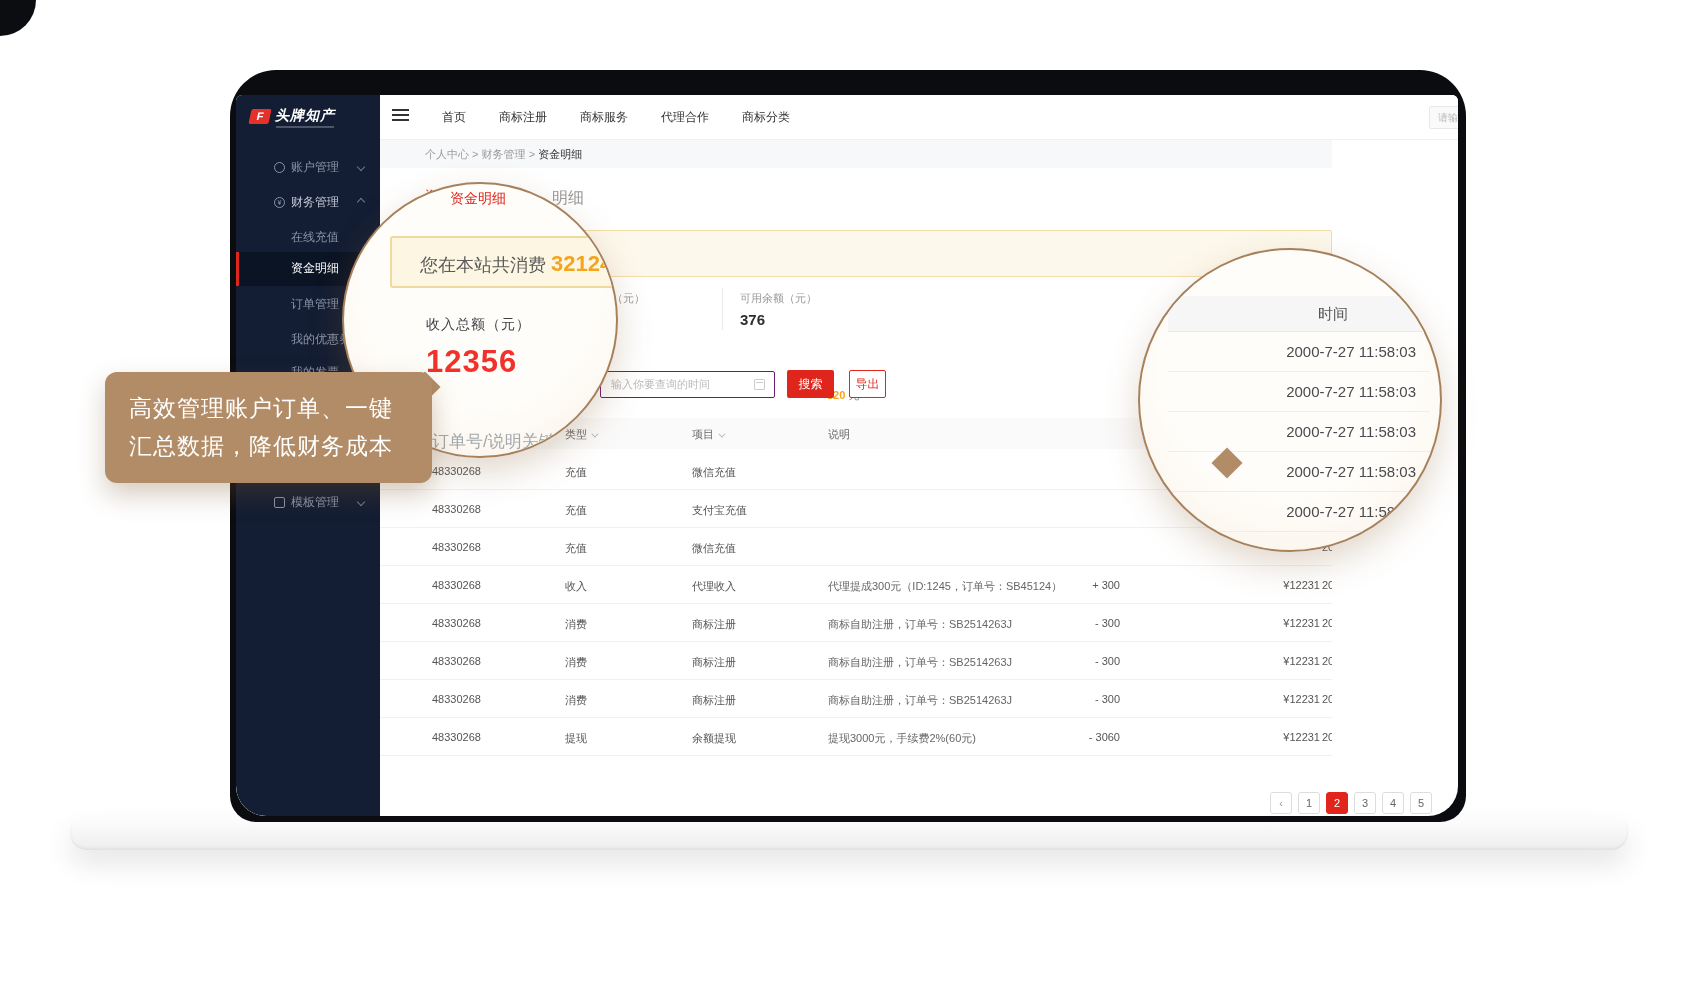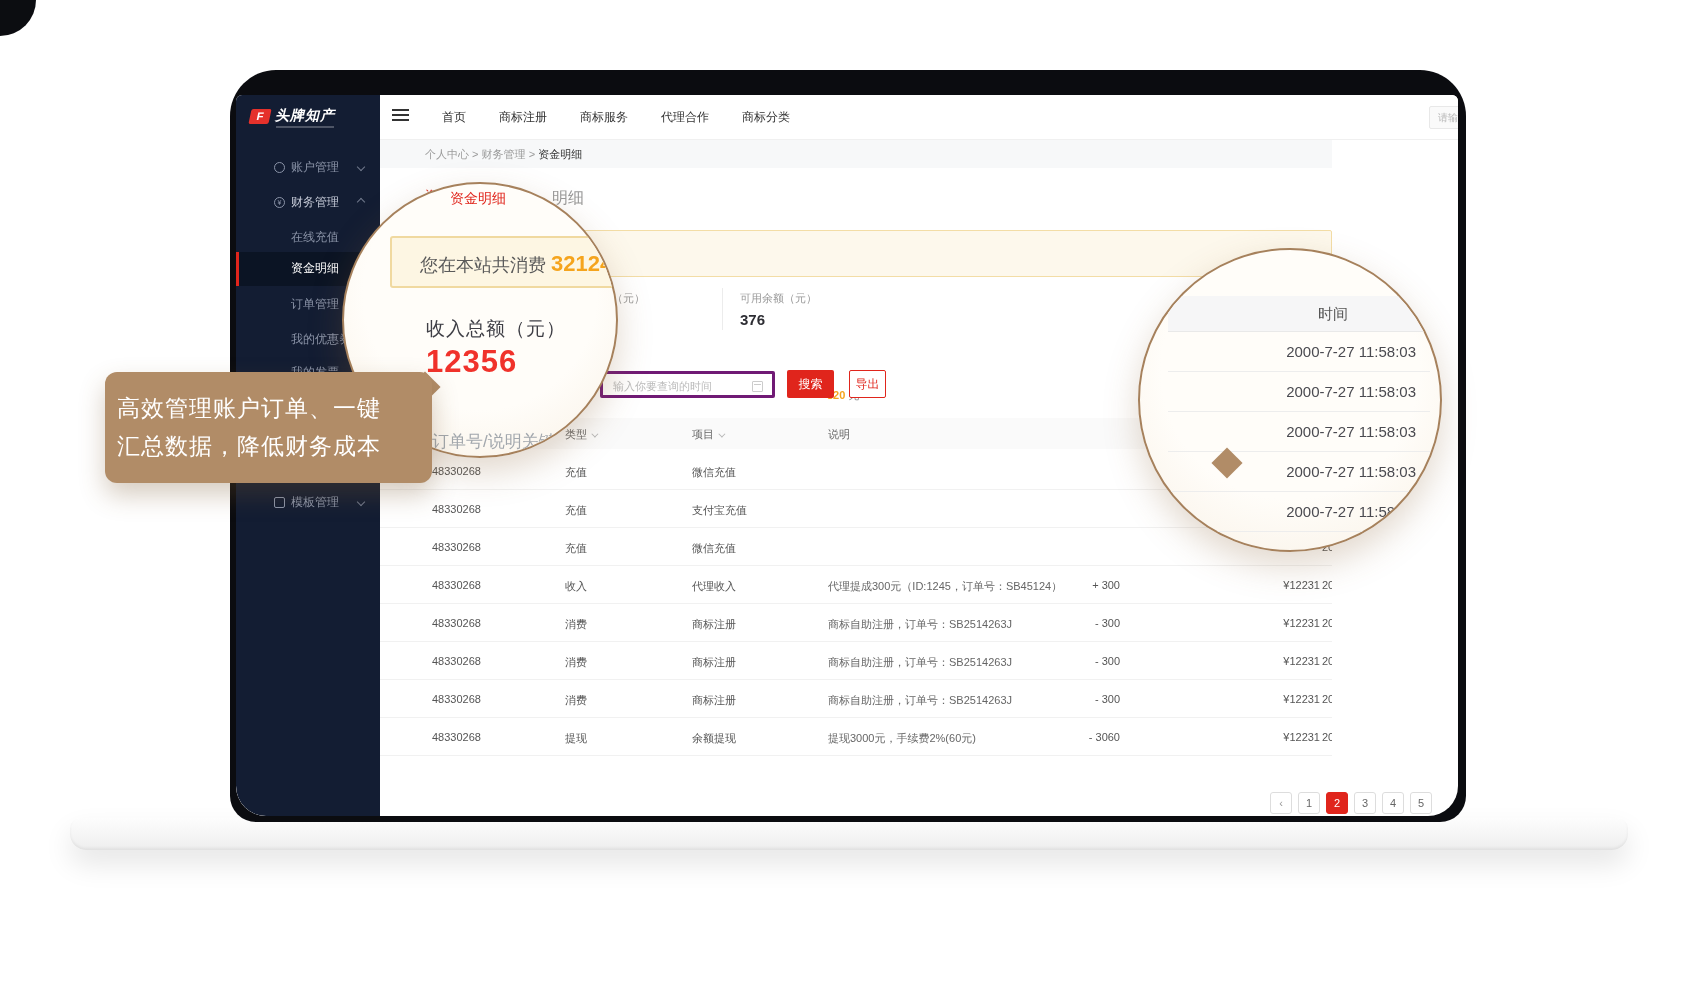--- a/index.html
+++ b/index.html
@@ -53,21 +53,21 @@
 
   .banner { position:absolute; left:189px; top:135px; width:907px; height:47px; background:#fdf8ec; border:1px solid #f3dda6; border-radius:2px; }
   .banner-tail { position:absolute; left:401px; top:157px; font-size:11px; color:#8a8a8a; }
   .banner-tail b { color:#f5a41d; font-weight:bold; }
 
   .stat-mid-label { position:absolute; left:376px; top:196px; font-size:11px; color:#999; }
   .stat-divider { position:absolute; left:486px; top:193px; width:1px; height:42px; background:#ececec; }
   .stat-balance-label { position:absolute; left:504px; top:196px; font-size:11px; color:#999; }
   .stat-balance-value { position:absolute; left:504px; top:216px; font-size:15px; font-weight:bold; color:#2d2d33; }
 
-  .date-input { position:absolute; left:364px; top:276px; width:175px; height:27px; border:3px solid #701a75; border-radius:2px; background:#fff; font-size:11px; color:#bbb; line-height:25px; padding-left:10px; }
+  .date-input { position:absolute; left:364px; top:276px; width:175px; height:27px; border:1px solid #701a75; border-radius:2px; background:#fff; font-size:11px; color:#bbb; line-height:25px; padding-left:10px; }
   .cal-ico { position:absolute; right:9px; top:7px; width:11px; height:11px; border:1.2px solid #ccc; border-radius:1px; }
   .cal-ico:before { content:""; position:absolute; left:1px; top:2px; width:7px; height:1.2px; background:#ccc; }
   .btn-search { position:absolute; left:551px; top:275px; width:47px; height:28px; background:#e0251c; border:none; border-radius:2px; color:#fff; font-size:12px; cursor:pointer; }
   .btn-export { position:absolute; left:613px; top:275px; width:37px; height:28px; background:#fff; border:1px solid #e0251c; border-radius:2px; color:#e0251c; font-size:12px; cursor:pointer; }
 
   
   .table-zone { position:absolute; left:144px; top:323px; width:952px; height:346px; overflow:hidden; }
   .thead { position:absolute; left:0; top:0; width:952px; height:31px; background:#fafafa; font-size:11px; color:#666; }
   .th { position:absolute; top:9px; white-space:nowrap; }
   .th-caret { display:inline-block; width:5px; height:5px; border-right:1.2px solid #b6b6b6; border-bottom:1.2px solid #b6b6b6; transform:rotate(45deg) translateY(-2px); margin-left:4px; }
@@ -86,30 +86,30 @@
   .page-btn.active { background:#e0251c; border-color:#e0251c; color:#fff; }
 
   
   .mag { position:absolute; border:2px solid #a6815c; border-radius:50%; overflow:hidden; background:radial-gradient(circle at 50% 40%, #fffdf9 55%, #f8f0e4 100%); box-shadow:0 14px 34px rgba(140,100,55,.25); }
   .mag-left { left:342px; top:182px; width:276px; height:276px; }
   .mag-right { left:1138px; top:248px; width:304px; height:304px; }
   .ml-tab { position:absolute; left:106px; top:6px; font-size:14px; color:#e0251c; }
   .ml-banner { position:absolute; left:46px; top:52px; width:300px; height:52px; background:#fdf6e3; border:2px solid #f0d9a0; border-radius:3px; }
   .ml-banner-text { position:absolute; left:28px; top:13px; font-size:18px; color:#5a5a5a; white-space:nowrap; }
   .ml-banner-text .amt { font-size:22px; color:#f5a41d; font-weight:bold; }
-  .ml-income-label { position:absolute; left:82px; top:132px; font-size:19px; color:#3f3f46; letter-spacing:1px; }
+  .ml-income-label { position:absolute; left:82px; top:132px; font-size:14px; color:#3f3f46; letter-spacing:1px; }
   .ml-income-value { position:absolute; left:82px; top:160px; font-size:31px; font-weight:bold; color:#f0322b; letter-spacing:1px; }
   .ml-keyword { position:absolute; left:88px; top:246px; font-size:17px; color:#a2a7ad; white-space:nowrap; }
   .mr-head { position:absolute; left:28px; top:46px; width:262px; height:36px; background:#f6f6f7; border-bottom:1px solid #e9e9e9; font-size:15px; color:#555; text-align:right; padding:9px 82px 0 0; }
   .mr-rows { position:absolute; left:28px; top:82px; width:262px; }
   .mag-row { height:40px; border-bottom:1px solid #ededed; font-size:15px; color:#4a4a50; text-align:right; padding:11px 14px 0 0; white-space:nowrap; }
 
   
   .callout { position:absolute; background:#b18c67; border-radius:12px; color:#fff; box-shadow:0 12px 26px rgba(120,85,45,.30); }
-  .callout-left { left:105px; top:372px; width:327px; height:111px; padding:17px 0 0 12px; }
+  .callout-left { left:105px; top:372px; width:327px; height:111px; padding:17px 0 0 24px; }
   .callout-left .line { font-size:23px; line-height:38px; letter-spacing:1px; white-space:nowrap; }
   .callout-right { left:845px; top:430px; width:385px; height:148px; padding:15px 0 0 42px; }
   .callout-right .line { font-size:23px; line-height:39px; letter-spacing:1px; white-space:nowrap; }
   .diamond { position:absolute; width:22px; height:22px; background:#b18c67; transform:rotate(45deg); }
   .dia-left { left:414px; top:376px; }
   .dia-right { left:1216px; top:452px; }
 </style>
 </head>
 <body>
 

